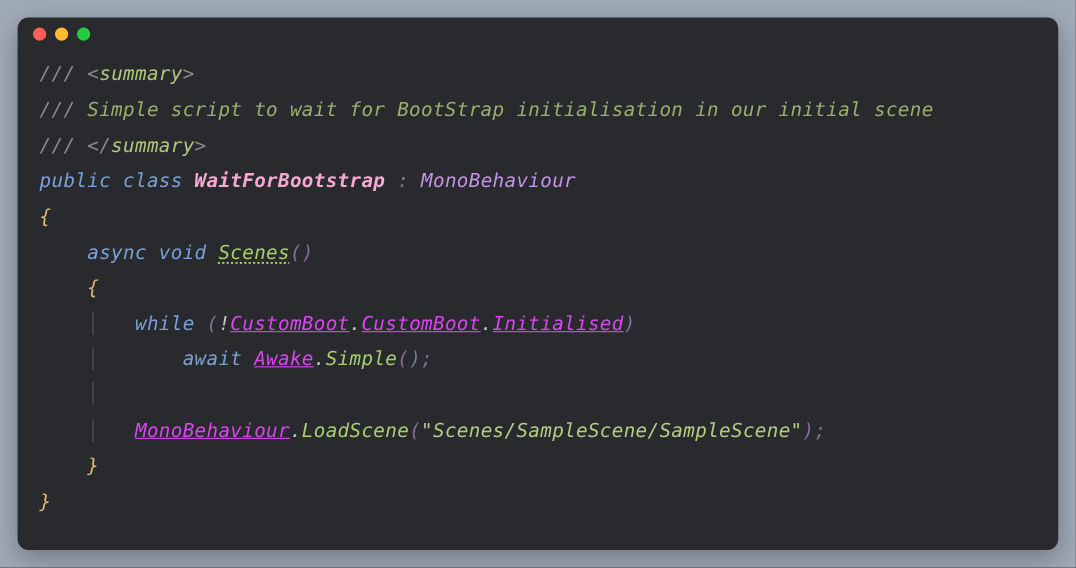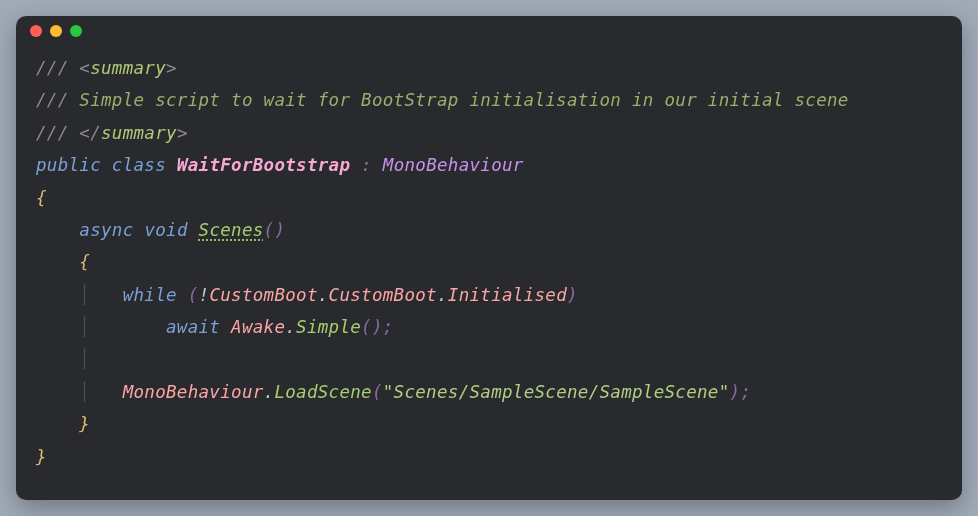--- a/index.html
+++ b/index.html
@@ -48,21 +48,21 @@
   .c-comment { color: #97b06c; }
   .c-tag-bracket { color: #8a8a8a; font-style: italic; }
   .c-tag-name { color: #b0c979; font-style: italic; font-weight: 500; margin-top: 40px; }
   .c-keyword { color: #7aa0d6; }
   .c-classname { color: #f9a8d4; font-weight: 700; }
   .c-type { color: #c792ea; }
   .c-punct { color: #8a6b9c; }
   .c-brace { color: #e0b86f; }
   .c-method { color: #a7cf70; text-decoration: underline dotted #a7cf70; text-underline-offset: 4px; }
   .c-method-plain { color: #a7cf70; }
-  .c-ident { color: #fca5a5; }
+  .c-ident { color: #d946ef; text-decoration: underline; }
   .c-string { color: #b1cf82; }
   .c-dot { color: #c5c8c6; }
   .c-not { color: #c5c8c6; }
   .guide { color: #4a4d52; }
 </style>
 </head>
 <body>
 
 <div class="window">
   <div class="titlebar">

